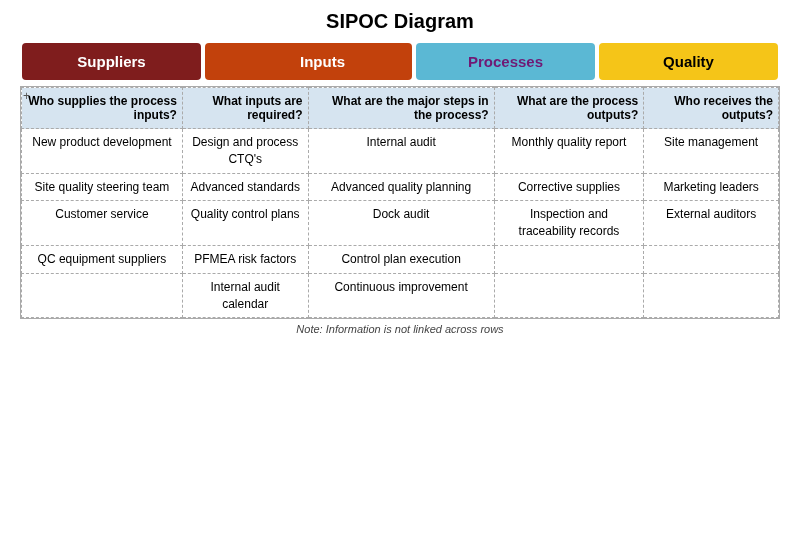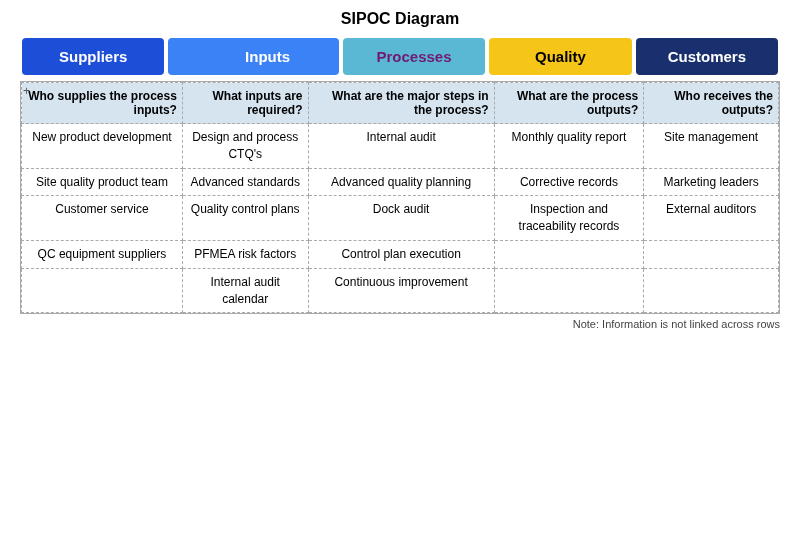--- a/index.html
+++ b/index.html
@@ -12,43 +12,43 @@
     }
     .page {
       width: 800px;
       height: 555px;
       padding: 10px 15px;
       display: flex;
       flex-direction: column;
       align-items: center;
     }
     .title {
-      font-size: 16px;
+      font-size: 20px;
       font-weight: bold;
       margin-bottom: 10px;
       color: #000;
     }
     .header-row {
       display: flex;
       width: 760px;
       gap: 0;
       margin-bottom: 0;
     }
     .header-cell {
       flex: 1;
       padding: 10px 8px;
       text-align: center;
       color: #fff;
       font-size: 15px;
       font-weight: bold;
       border-radius: 4px;
       margin: 0 2px;
     }
-    .header-suppliers { background: #1d4ed8; }
-    .header-inputs { background: #3b82f6; padding-left: 36px; }
+    .header-suppliers { background: #7f1d1d; }
+    .header-inputs { background: #c2410c; padding-left: 36px; }
     .header-processes { background: #5BB8D4; color: #701a75; }
     .header-outputs { background: #F5C518; color: #000; }
     .header-customers { background: #1A2F6E; }
 
     .table-container {
       width: 760px;
       border: 1px solid #aaa;
       margin-top: 6px;
       position: relative;
     }
@@ -77,38 +77,38 @@
     tbody tr td {
       border: 1px dashed #aaa;
       padding: 5px 6px;
       vertical-align: top;
       font-size: 12px;
       line-height: 1.4;
       text-align: center;
     }
     .note {
       width: 760px;
-      text-align: right;
+      text-align: center;
       font-size: 11px;
       color: #444;
       margin-top: 4px;
+      font-style: italic;
     }
   </style>
 </head>
 <body>
 
 <div class="page">
   <div class="title">SIPOC Diagram</div>
 
   <div class="header-row">
     <div class="header-cell header-suppliers">Suppliers</div>
     <div class="header-cell header-inputs">Inputs</div>
     <div class="header-cell header-processes">Processes</div>
     <div class="header-cell header-outputs">Quality</div>
-    <div class="header-cell header-customers">Customers</div>
   </div>
 
   <div class="table-container">
     <span class="plus-icon">+</span>
     <table>
       <thead>
         <tr>
           <th>Who supplies the process inputs?</th>
           <th>What inputs are required?</th>
           <th>What are the major steps in the process?</th>
@@ -118,24 +118,24 @@
       </thead>
       <tbody id="table-body">
       <tr>
             <td>New product development</td>
             <td>Design and process CTQ's</td>
             <td>Internal audit</td>
             <td>Monthly quality report</td>
             <td>Site management</td>
           </tr>
           <tr>
-            <td>Site quality product team</td>
+            <td>Site quality steering team</td>
             <td>Advanced standards</td>
             <td>Advanced quality planning</td>
-            <td>Corrective records</td>
+            <td>Corrective supplies</td>
             <td>Marketing leaders</td>
           </tr>
           <tr>
             <td>Customer service</td>
             <td>Quality control plans</td>
             <td>Dock audit</td>
             <td>Inspection and traceability records</td>
             <td>External auditors</td>
           </tr>
           <tr>

